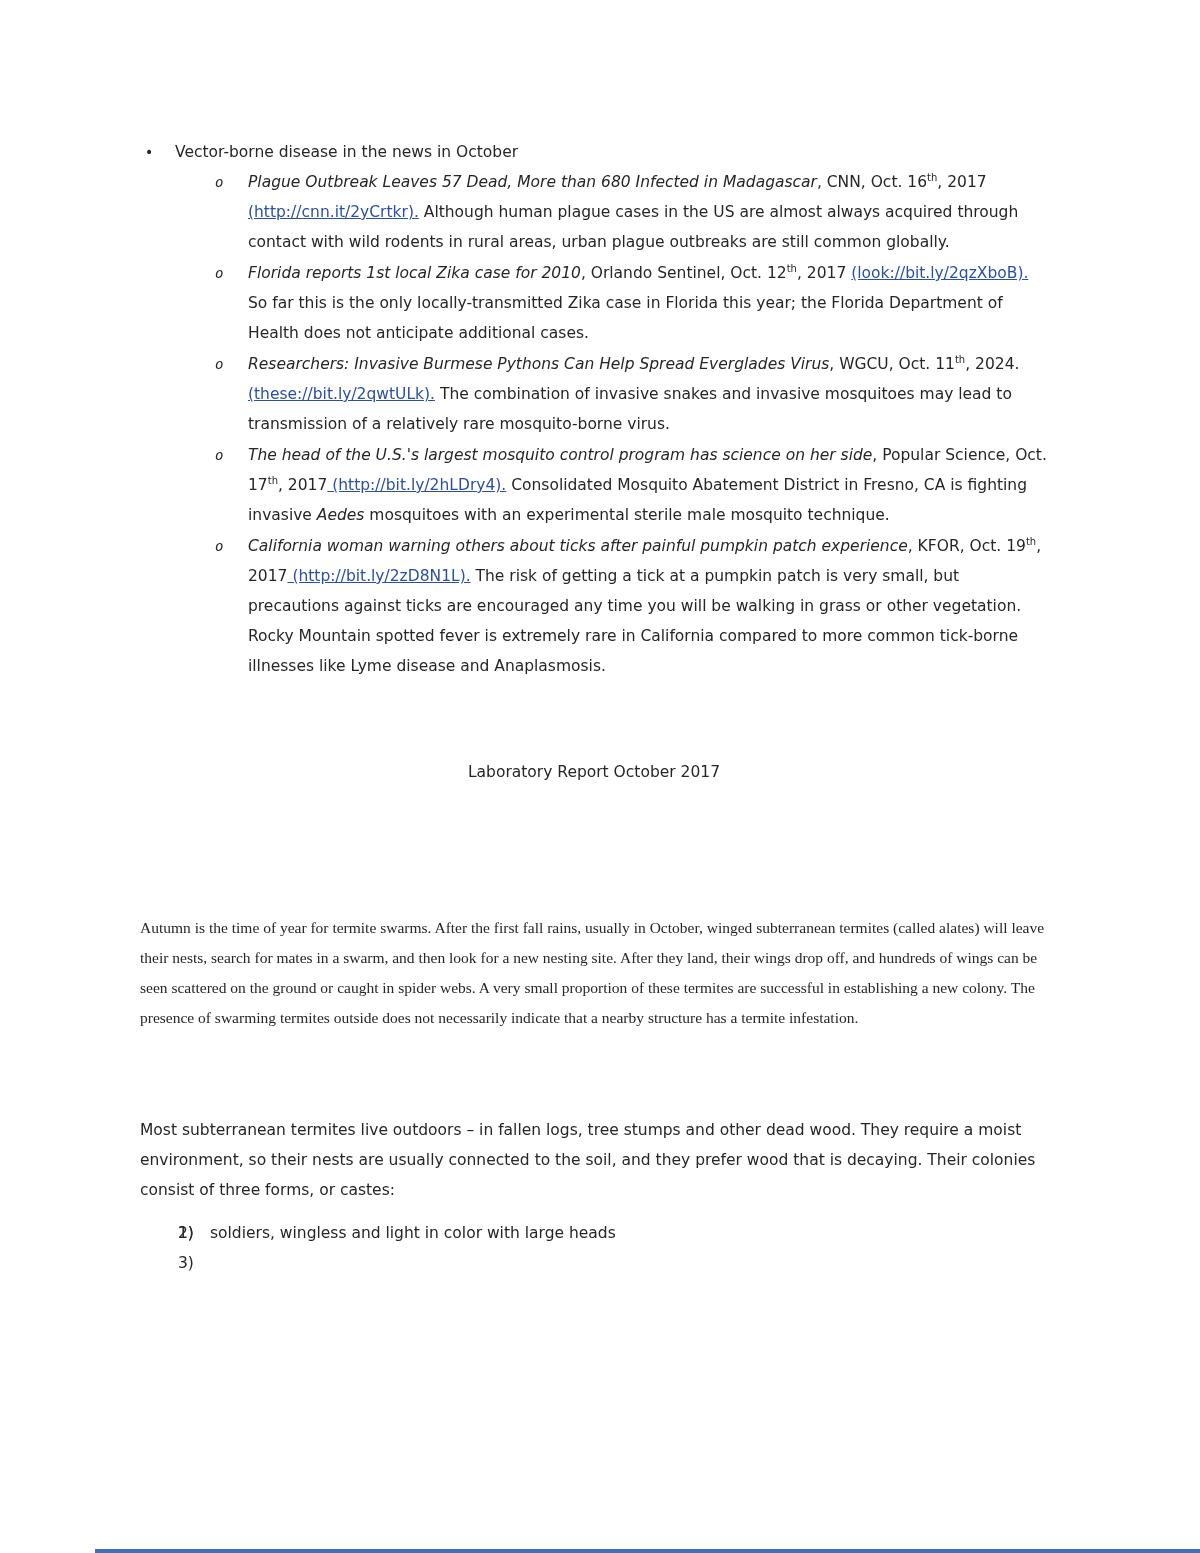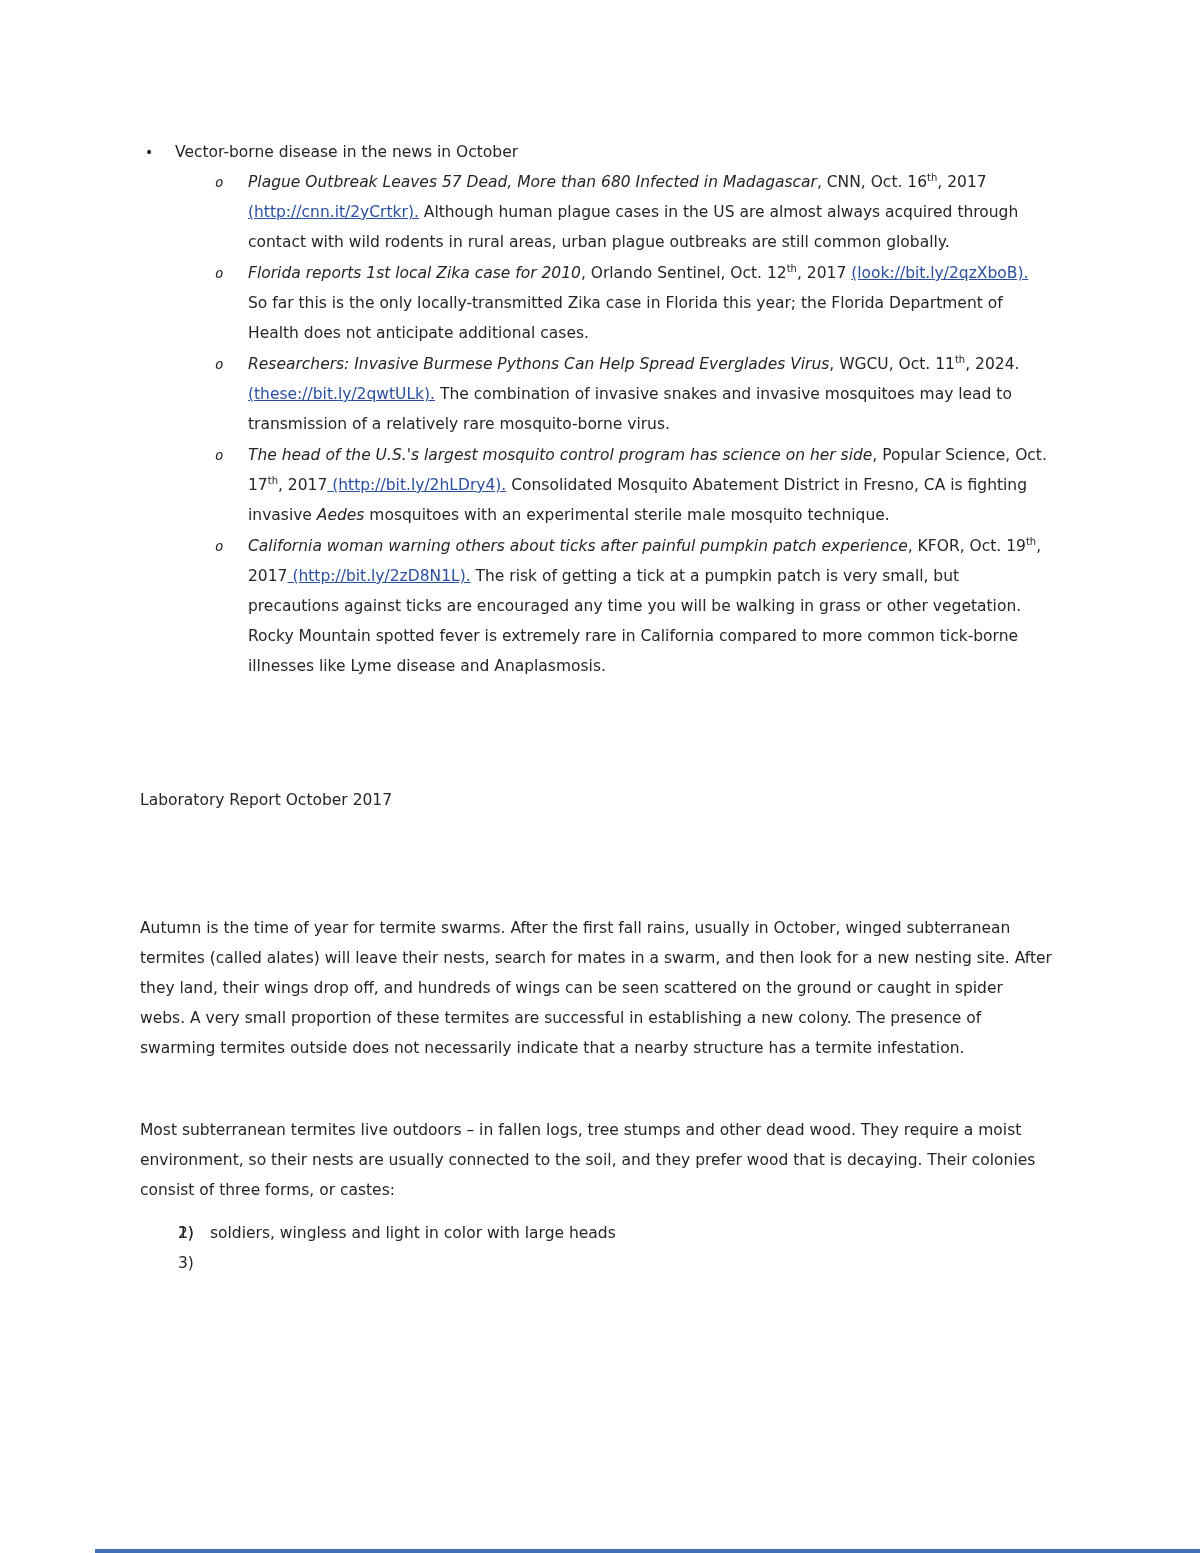--- a/index.html
+++ b/index.html
@@ -25,23 +25,23 @@
   .news-item{position:relative;margin-left:248px;width:802px;margin-bottom:1px;}
   .sub-marker{
     position:absolute;left:-33px;top:0;
     font-family:"DejaVu Sans Mono","Liberation Mono",monospace;
     font-style:italic;font-size:14px;
   }
   .r-italic{font-style:italic;}
   .r-link{color:var(--link);text-decoration:underline;cursor:pointer;}
   sup{font-size:10px;line-height:0;vertical-align:super;}
   
-  .report-title{position:absolute;top:785px;left:140px;width:908px;}
+  .report-title{position:absolute;top:757px;left:140px;width:908px;text-align:center;}
   .section-heading{position:absolute;top:862px;left:140px;width:908px;}
-  .para-1{position:absolute;top:913px;left:140px;width:912px;}
+  .para-1{position:absolute;top:913px;left:140px;width:912px;font-family:Liberation Serif, serif;}
   .para-2{position:absolute;top:1115px;left:140px;width:912px;}
   .num-list{position:absolute;top:1218px;left:210px;width:860px;}
   .num-item{position:relative;}
   .num-marker{position:absolute;left:-32px;top:0;}
   .bottom-bar{position:absolute;left:95px;right:0;bottom:0;height:4px;}
 </style>
 </head>
 <body>
 
 <div class="page">

